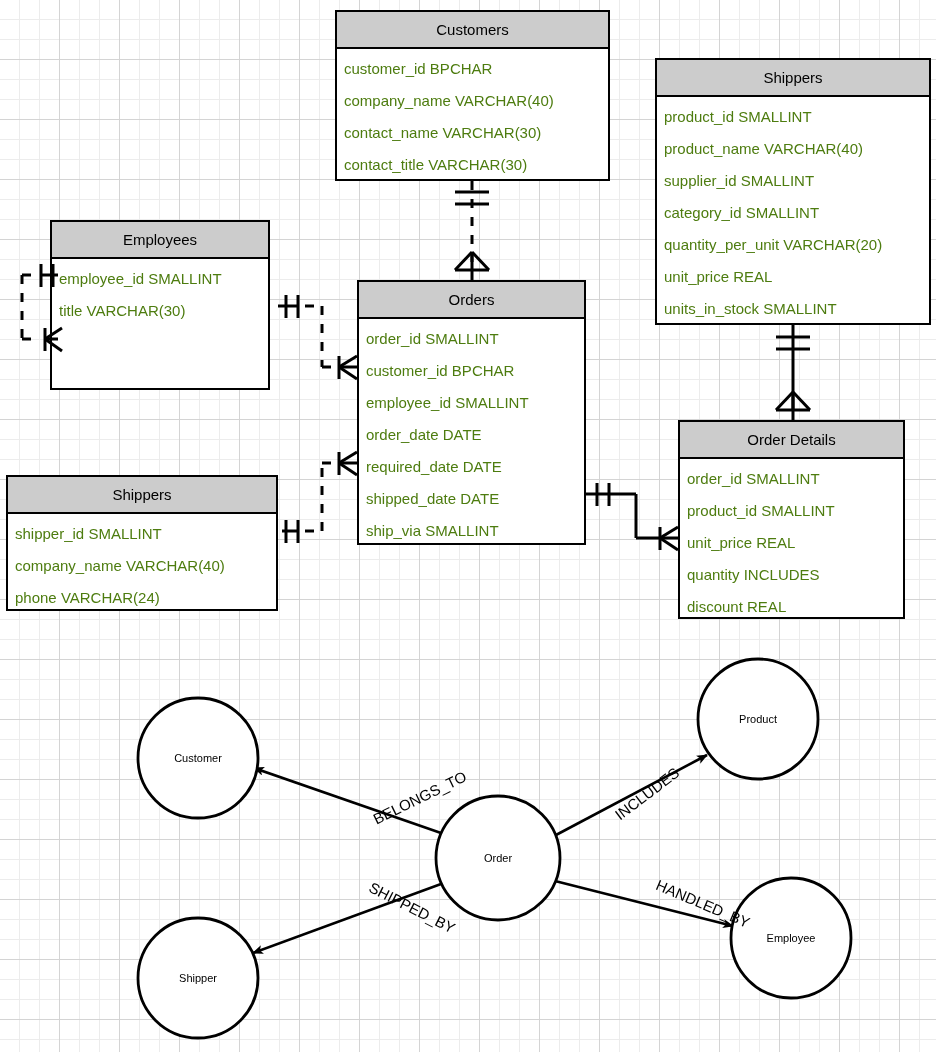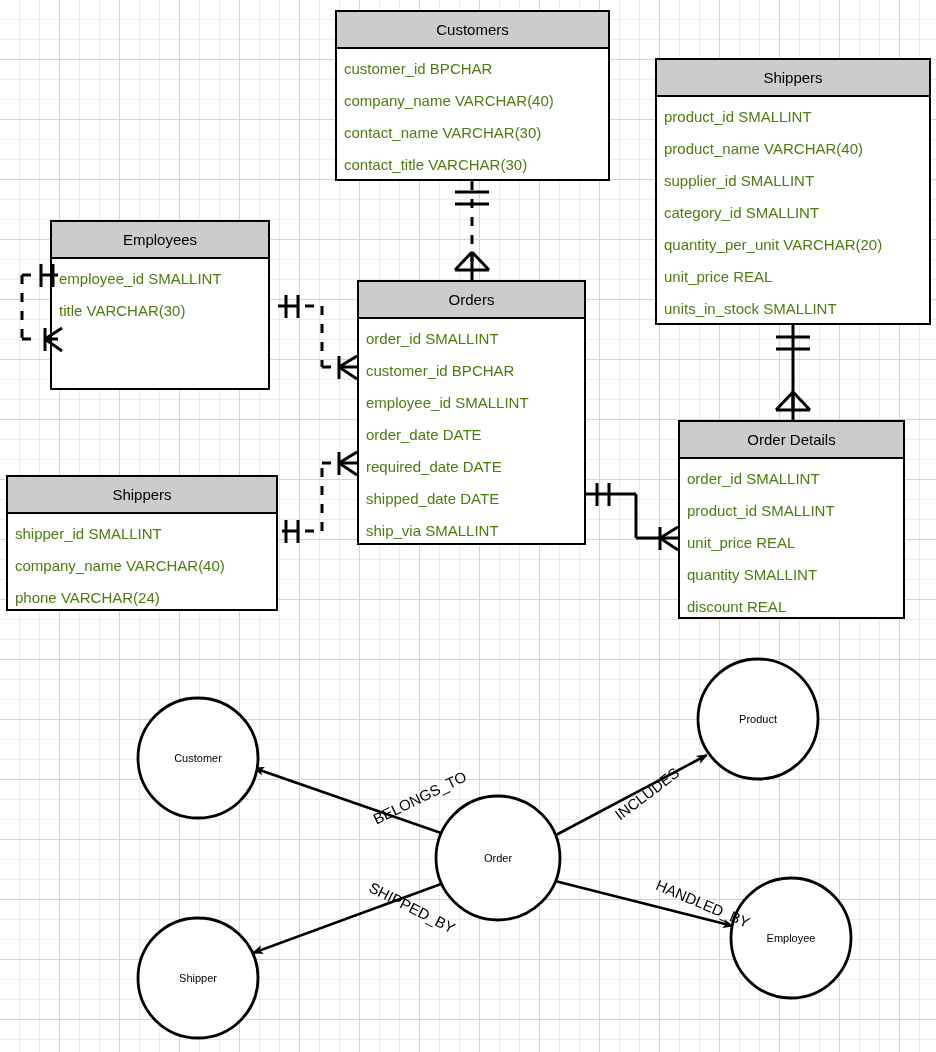--- a/index.html
+++ b/index.html
@@ -83,21 +83,21 @@
         <div class="ent-row">shipped_date DATE</div>
         <div class="ent-row">ship_via SMALLINT</div>
       </div>
     </div>
     <div class="ent" style="left: 678px; top: 420px; width: 227px; height: 199px;">
       <div class="ent-title">Order Details</div>
       <div class="ent-rows">
         <div class="ent-row">order_id SMALLINT</div>
         <div class="ent-row">product_id SMALLINT</div>
         <div class="ent-row">unit_price REAL</div>
-        <div class="ent-row">quantity SMALLINT</div>
+        <div class="ent-row">quantity INCLUDES</div>
         <div class="ent-row">discount REAL</div>
       </div>
     </div>
     <div class="ent" style="left: 6px; top: 475px; width: 272px; height: 136px;">
       <div class="ent-title">Shippers</div>
       <div class="ent-rows">
         <div class="ent-row">shipper_id SMALLINT</div>
         <div class="ent-row">company_name VARCHAR(40)</div>
         <div class="ent-row">phone VARCHAR(24)</div>
       </div>

